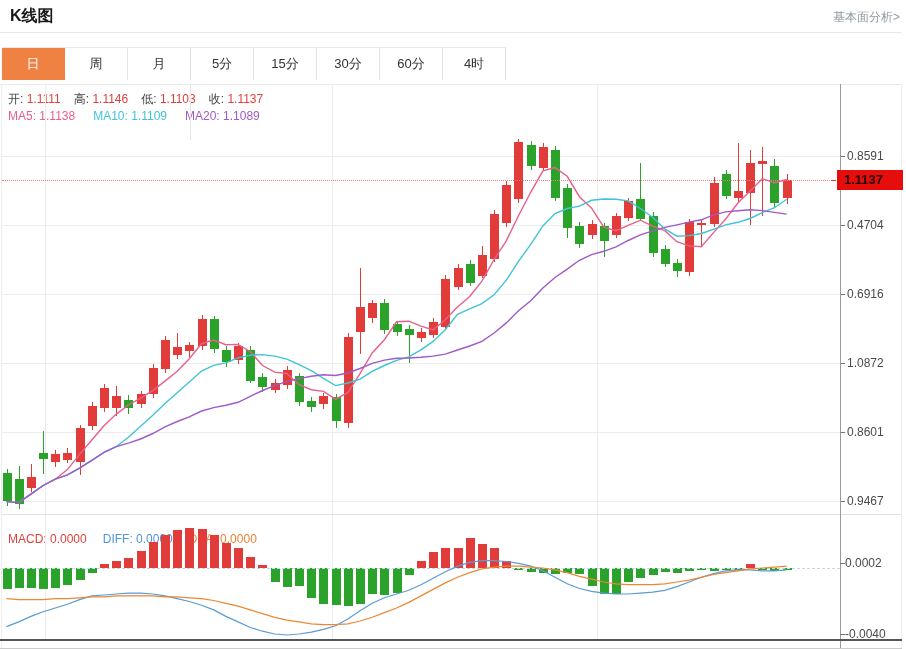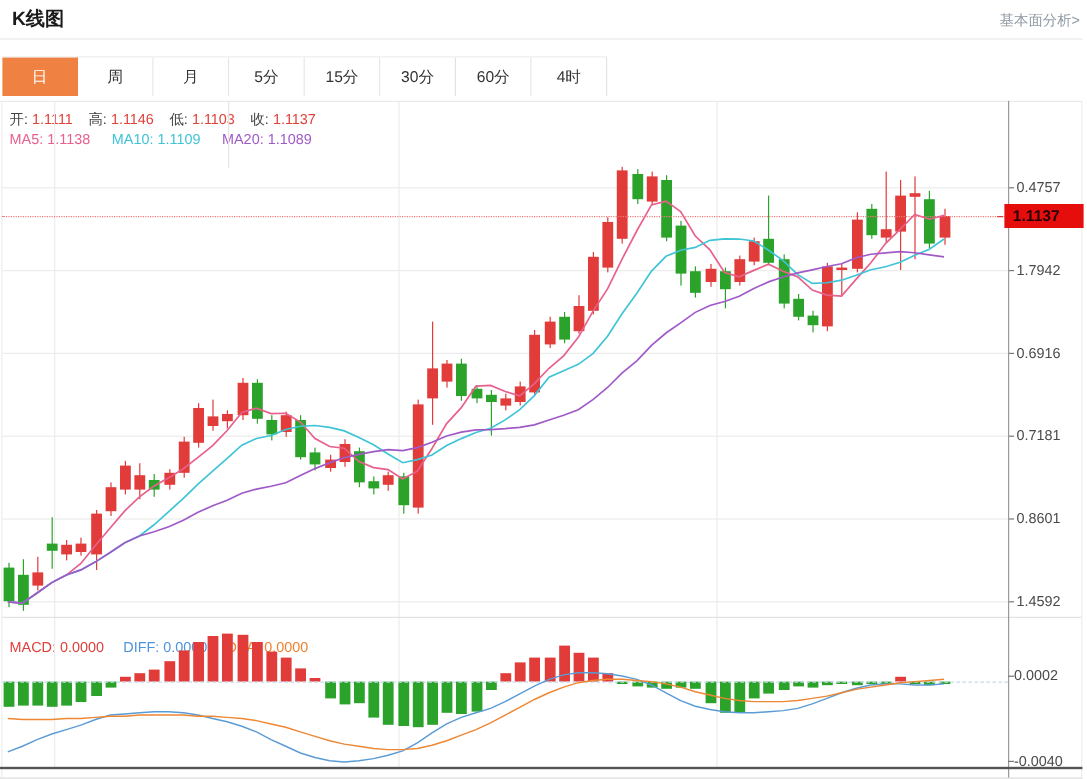--- a/index.html
+++ b/index.html
@@ -42,36 +42,36 @@
 
   <div class="info-row" id="ohlc-row" style="left:8px; top:91px;"><span style="margin-right: 13px;"><b class="lbl">开:</b><b style="color: rgb(224, 65, 59);"> 1.1111</b></span><span style="margin-right: 13px;"><b class="lbl">高:</b><b style="color: rgb(224, 65, 59);"> 1.1146</b></span><span style="margin-right: 13px;"><b class="lbl">低:</b><b style="color: rgb(224, 65, 59);"> 1.1103</b></span><span style="margin-right: 13px;"><b class="lbl">收:</b><b style="color: rgb(224, 65, 59);"> 1.1137</b></span></div>
   <div class="info-row" id="ma-row" style="left:8px; top:109px;"><span style="margin-right: 18px;"><b style="color: rgb(232, 96, 140);">MA5:</b><b style="color: rgb(232, 96, 140);"> 1.1138</b></span><span style="margin-right: 18px;"><b style="color: rgb(63, 196, 215);">MA10:</b><b style="color: rgb(63, 196, 215);"> 1.1109</b></span><span style="margin-right: 18px;"><b style="color: rgb(160, 90, 200);">MA20:</b><b style="color: rgb(160, 90, 200);"> 1.1089</b></span></div>
   <div class="info-row" id="macd-row" style="left:8px; top:532px;"><span style="margin-right: 16px;"><b style="color: rgb(224, 65, 59);">MACD:</b><b style="color: rgb(224, 65, 59);"> 0.0000</b></span><span style="margin-right: 16px;"><b style="color: rgb(79, 148, 224);">DIFF:</b><b style="color: rgb(79, 148, 224);"> 0.0000</b></span><span style="margin-right: 16px;"><b style="color: rgb(239, 130, 49);">DEA:</b><b style="color: rgb(239, 130, 49);"> 0.0000</b></span></div>
 <div style="position: absolute; left: 0px; top: 84px; width: 902px; height: 1px; background: rgb(233, 233, 233);"></div>
     <div style="position: absolute; left: 1px; top: 84px; width: 1px; height: 564px; background: rgb(238, 238, 238);"></div>
     <div style="position: absolute; left: 901px; top: 84px; width: 1px; height: 564px; background: rgb(238, 238, 238);"></div>
     <div style="position: absolute; left: 0px; top: 648px; width: 902px; height: 1px; background: rgb(204, 204, 204);"></div>
     <div style="position: absolute; left: 2px; top: 156px; width: 838px; height: 1px; background: rgb(236, 236, 236);"></div>
     <div style="position: absolute; left: 840px; top: 156px; width: 5px; height: 1px; background: rgb(119, 119, 119);"></div>
-    <div style="position: absolute; left: 847px; top: 149px; font: 12px &quot;Liberation Sans&quot;, sans-serif; color: rgb(74, 74, 74);">0.4757</div>
+    <div style="position: absolute; left: 847px; top: 149px; font: 12px &quot;Liberation Sans&quot;, sans-serif; color: rgb(74, 74, 74);">0.8591</div>
     <div style="position: absolute; left: 2px; top: 225px; width: 838px; height: 1px; background: rgb(236, 236, 236);"></div>
     <div style="position: absolute; left: 840px; top: 225px; width: 5px; height: 1px; background: rgb(119, 119, 119);"></div>
-    <div style="position: absolute; left: 847px; top: 218px; font: 12px &quot;Liberation Sans&quot;, sans-serif; color: rgb(74, 74, 74);">1.7942</div>
+    <div style="position: absolute; left: 847px; top: 218px; font: 12px &quot;Liberation Sans&quot;, sans-serif; color: rgb(74, 74, 74);">0.4704</div>
     <div style="position: absolute; left: 2px; top: 294px; width: 838px; height: 1px; background: rgb(236, 236, 236);"></div>
     <div style="position: absolute; left: 840px; top: 294px; width: 5px; height: 1px; background: rgb(119, 119, 119);"></div>
     <div style="position: absolute; left: 847px; top: 287px; font: 12px &quot;Liberation Sans&quot;, sans-serif; color: rgb(74, 74, 74);">0.6916</div>
     <div style="position: absolute; left: 2px; top: 363px; width: 838px; height: 1px; background: rgb(236, 236, 236);"></div>
     <div style="position: absolute; left: 840px; top: 363px; width: 5px; height: 1px; background: rgb(119, 119, 119);"></div>
-    <div style="position: absolute; left: 847px; top: 356px; font: 12px &quot;Liberation Sans&quot;, sans-serif; color: rgb(74, 74, 74);">0.7181</div>
+    <div style="position: absolute; left: 847px; top: 356px; font: 12px &quot;Liberation Sans&quot;, sans-serif; color: rgb(74, 74, 74);">1.0872</div>
     <div style="position: absolute; left: 2px; top: 432px; width: 838px; height: 1px; background: rgb(236, 236, 236);"></div>
     <div style="position: absolute; left: 840px; top: 432px; width: 5px; height: 1px; background: rgb(119, 119, 119);"></div>
     <div style="position: absolute; left: 847px; top: 425px; font: 12px &quot;Liberation Sans&quot;, sans-serif; color: rgb(74, 74, 74);">0.8601</div>
     <div style="position: absolute; left: 2px; top: 501px; width: 838px; height: 1px; background: rgb(236, 236, 236);"></div>
     <div style="position: absolute; left: 840px; top: 501px; width: 5px; height: 1px; background: rgb(119, 119, 119);"></div>
-    <div style="position: absolute; left: 847px; top: 494px; font: 12px &quot;Liberation Sans&quot;, sans-serif; color: rgb(74, 74, 74);">1.4592</div>
+    <div style="position: absolute; left: 847px; top: 494px; font: 12px &quot;Liberation Sans&quot;, sans-serif; color: rgb(74, 74, 74);">0.9467</div>
     <div style="position: absolute; left: 45px; top: 85px; width: 1px; height: 555px; background: rgb(236, 236, 236);"></div>
     <div style="position: absolute; left: 332px; top: 85px; width: 1px; height: 555px; background: rgb(236, 236, 236);"></div>
     <div style="position: absolute; left: 597px; top: 85px; width: 1px; height: 555px; background: rgb(236, 236, 236);"></div>
     <div style="position: absolute; left: 190px; top: 85px; width: 1px; height: 55px; background: rgb(230, 230, 230);"></div>
     <div style="position: absolute; left: 2px; top: 514px; width: 899px; height: 1px; background: rgb(226, 226, 226);"></div>
     <div style="position: absolute; left: 840px; top: 84px; width: 1px; height: 564px; background: rgb(153, 153, 153);"></div>
     <div style="position: absolute; left: 0px; top: 639px; width: 902px; height: 2px; background: rgb(85, 85, 85);"></div>
     <div style="position: absolute; left: 7px; top: 469px; width: 1px; height: 37px; background: rgb(43, 163, 43);"></div>
     <div style="position: absolute; left: 3px; top: 473px; width: 9px; height: 28px; background: rgb(43, 163, 43);"></div>
     <div style="position: absolute; left: 19px; top: 466px; width: 1px; height: 43px; background: rgb(43, 163, 43);"></div>

